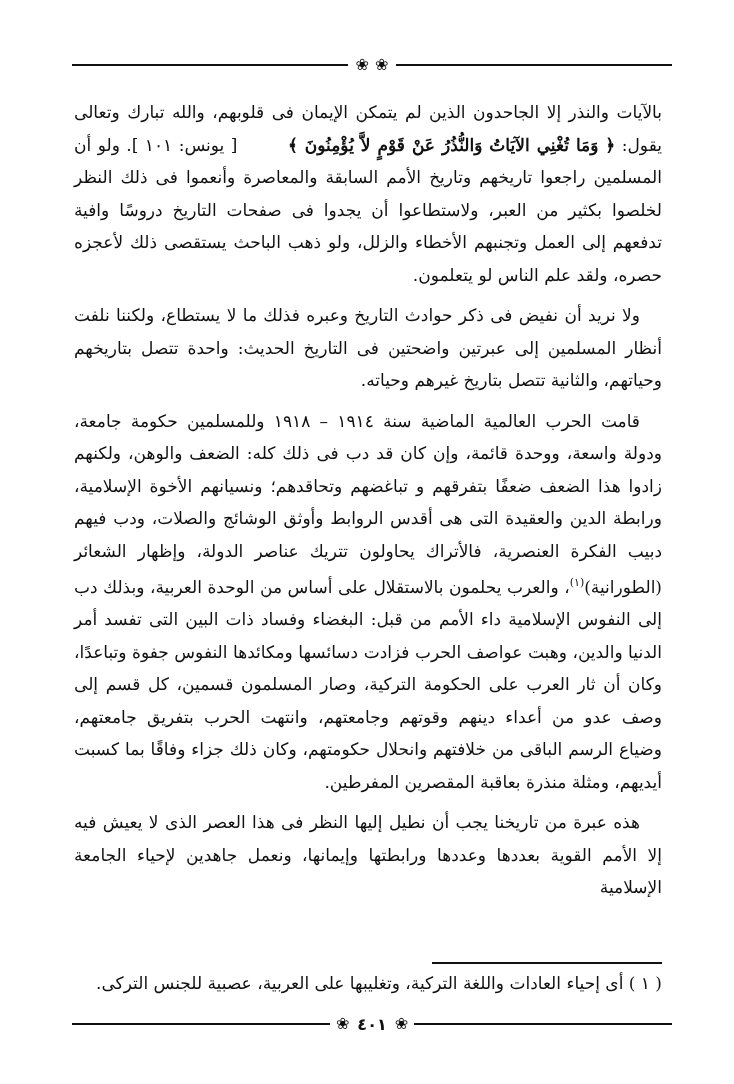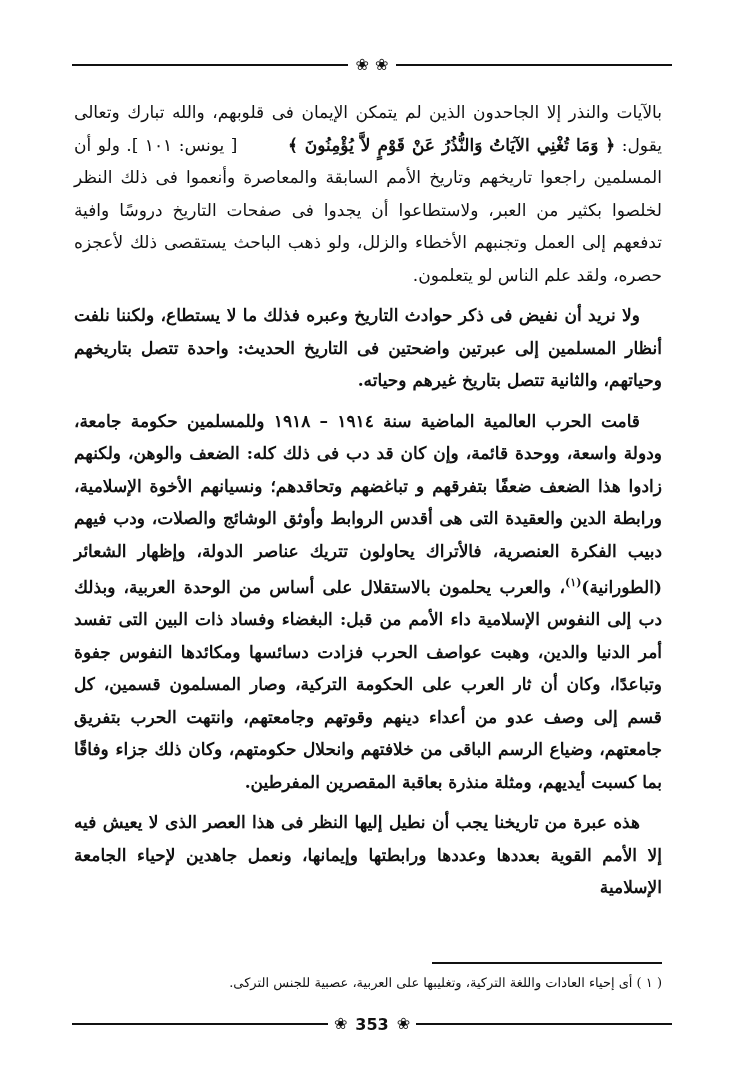--- a/index.html
+++ b/index.html
@@ -17,31 +17,31 @@
     padding: 0 8px; font-family: "DejaVu Sans", sans-serif; font-weight: bold;
     font-size: 17px; direction: rtl; white-space: nowrap; display: flex; align-items: center; gap: 6px;
   }
   .orn { font-size: 16px; line-height: 1; color: #111; }
   .body-text {
     position: absolute; left: 74px; top: 96px; width: 588px;
     direction: rtl; text-align: justify; text-align-last: right;
     font-size: 17px; line-height: 32.5px;
   }
   .body-text p { margin: 0; }
-  .body-text p + p { margin-top: 8px; font-weight: bold; }
+  .body-text p + p { margin-top: 8px; }
   .indent { text-indent: 22px; }
   .quran { font-weight: bold; margin-left: 44px; }
   .heading { font-family: "DejaVu Sans", sans-serif; font-weight: bold; font-size: 16px; margin: 4px 0 8px 0 !important; }
   sup { font-size: 11px; }
   .footnote-rule {
     position: absolute; left: 432px; top: 962px; width: 230px; height: 2px; background: #111;
   }
   .footnote {
     position: absolute; left: 74px; top: 972px; width: 588px;
-    direction: rtl; text-align: right; font-size: 13px; line-height: 22px;
+    direction: rtl; text-align: right; font-size: 17px; line-height: 22px;
   }
   .footer {
     position: absolute; left: 72px; top: 1012px; width: 600px; height: 24px;
     display: flex; align-items: center;
   }
   .page-number {
     padding: 0 6px; font-family: "DejaVu Sans", sans-serif; font-weight: bold; font-size: 16px;
     display: flex; align-items: center; gap: 8px;
   }
 </style>
@@ -70,19 +70,19 @@
     <p class="indent">هذه عبرة من تاريخنا يجب أن نطيل إليها النظر فى هذا العصر الذى لا يعيش فيه إلا الأمم القوية بعددها وعددها ورابطتها وإيمانها، ونعمل جاهدين لإحياء الجامعة الإسلامية</p>
   </div>
 
   <div class="footnote-rule"></div>
   <div class="footnote">( ١ ) أى إحياء العادات واللغة التركية، وتغليبها على العربية، عصبية للجنس التركى.</div>
 
   <div class="footer">
     <div class="rule"></div>
     <div class="page-number">
       <span class="orn">❀</span>
-      <span>353</span>
+      <span>٤٠١</span>
       <span class="orn">❀</span>
     </div>
     <div class="rule"></div>
   </div>
 
 </div>
 
 </body></html>

